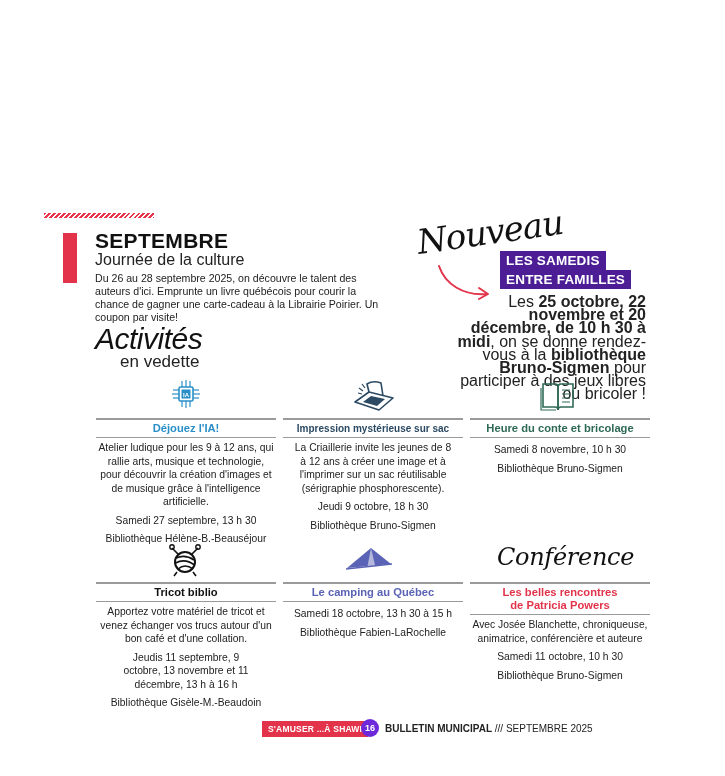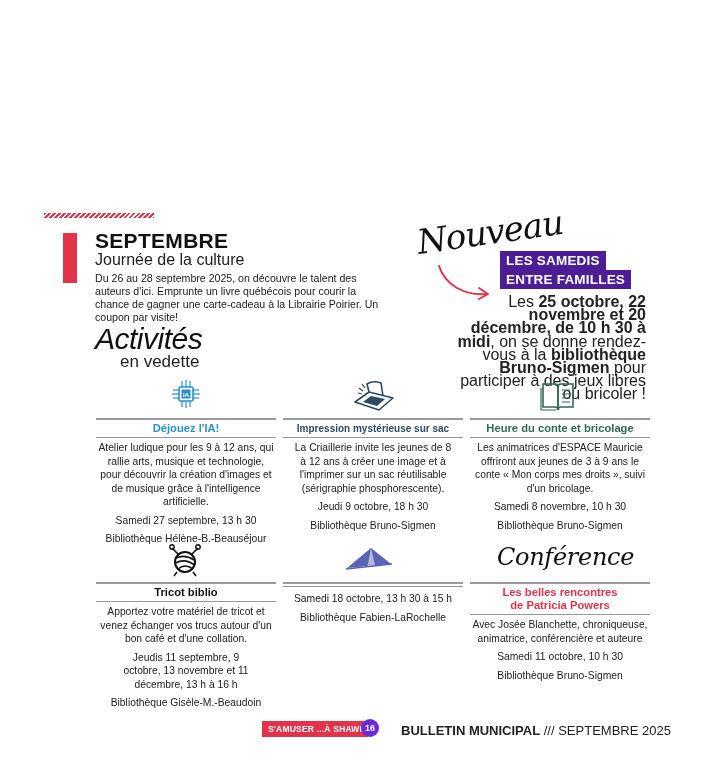--- a/index.html
+++ b/index.html
@@ -37,21 +37,21 @@
   .card .cplace { margin-top:5px; }
 
   .icon { position:absolute; }
 
   
   .conf-script { left:497px; top:543px; font-family:"DejaVu Serif", serif; font-style:italic; font-size:24px; color:#111; letter-spacing:-0.3px; }
 
   
   .footer-red { left:262px; top:721px; background:#e2334a; color:#fff; font-weight:bold; font-size:8.5px; padding:3px 6px; letter-spacing:0.2px; }
   .footer-num { left:361px; top:719px; width:18px; height:18px; border-radius:50%; background:#6d28d9; color:#fff; font-size:9px; font-weight:bold; text-align:center; line-height:18px; }
-  .footer-text { left:385px; top:723px; font-size:13px; color:#222;margin-left:16px; }
+  .footer-text { left:385px; top:723px; font-size:10px; color:#222; }
   .footer-text b { font-weight:bold; }
 </style>
 </head>
 <body>
 
 <div class="abs hatch"></div>
 <div class="abs redbar"></div>
 <div class="abs concours-title">SEPTEMBRE</div>
 <div class="abs concours-sub">Journée de la culture</div>
 <div class="abs concours-body">Du 26 au 28 septembre 2025, on découvre le talent des auteurs d'ici. Emprunte un livre québécois pour courir la chance de gagner une carte-cadeau à la Librairie Poirier. Un coupon par visite!</div>
@@ -115,21 +115,20 @@
   <div class="rule-bot"></div>
   <div class="cdesc" style="padding:0 10px;">La Criaillerie invite les jeunes de 8 à 12 ans à créer une image et à l'imprimer sur un sac réutilisable (sérigraphie phosphorescente).</div>
   <div class="cdate">Jeudi 9 octobre, 18 h 30</div>
   <div class="cplace">Bibliothèque Bruno-Sigmen</div>
 </div>
 
 <div class="card" style="left:470px;top:418px;">
   <div class="rule-top"></div>
   <div class="ctitle" style="color:#2f6a55">Heure du conte et bricolage</div>
   <div class="rule-bot"></div>
-  <div class="cdesc" style="padding:0 4px;">Les animatrices d'ESPACE Mauricie offriront aux jeunes de 3 à 9 ans le conte « Mon corps mes droits », suivi d'un bricolage.</div>
   <div class="cdate">Samedi 8 novembre, 10 h 30</div>
   <div class="cplace">Bibliothèque Bruno-Sigmen</div>
 </div>
 
 <svg class="icon" style="left:167px;top:542px;width:36px;height:36px;" viewBox="0 0 36 36">
   <circle cx="18" cy="20" r="10" fill="none" stroke="#111" stroke-width="2"></circle>
   <path d="M9 16 Q18 12 27 18 M8.5 21 Q18 16 27.5 23 M11 27 Q18 21 26 27" fill="none" stroke="#111" stroke-width="1.6"></path>
   <path d="M5 6 L12 13 M31 6 L24 13" stroke="#111" stroke-width="1.6"></path>
   <circle cx="5" cy="5" r="2.2" fill="none" stroke="#111" stroke-width="1.4"></circle>
   <circle cx="31" cy="5" r="2.2" fill="none" stroke="#111" stroke-width="1.4"></circle>
@@ -146,20 +145,21 @@
   <div class="rule-top"></div>
   <div class="ctitle" style="color:#111">Tricot biblio</div>
   <div class="rule-bot"></div>
   <div class="cdesc">Apportez votre matériel de tricot et venez échanger vos trucs autour d'un bon café et d'une collation.</div>
   <div class="cdate" style="padding:0 22px;">Jeudis 11 septembre, 9 octobre, 13 novembre et 11 décembre, 13 h à 16 h</div>
   <div class="cplace">Bibliothèque Gisèle-M.-Beaudoin</div>
 </div>
 
 <div class="card" style="left:283px;top:582px;">
   <div class="rule-top"></div>
+  <div class="ctitle" style="color:#5a63b5">Le camping au Québec</div>
   <div class="rule-bot"></div>
   <div class="cdate">Samedi 18 octobre, 13 h 30 à 15 h</div>
   <div class="cplace">Bibliothèque Fabien-LaRochelle</div>
 </div>
 
 <div class="card" style="left:470px;top:582px;">
   <div class="rule-top"></div>
   <div class="ctitle" style="color:#e2334a;padding:0 26px;">Les belles rencontres de Patricia Powers</div>
   <div class="rule-bot"></div>
   <div class="cdesc">Avec Josée Blanchette, chroniqueuse, animatrice, conférencière et auteure</div>

